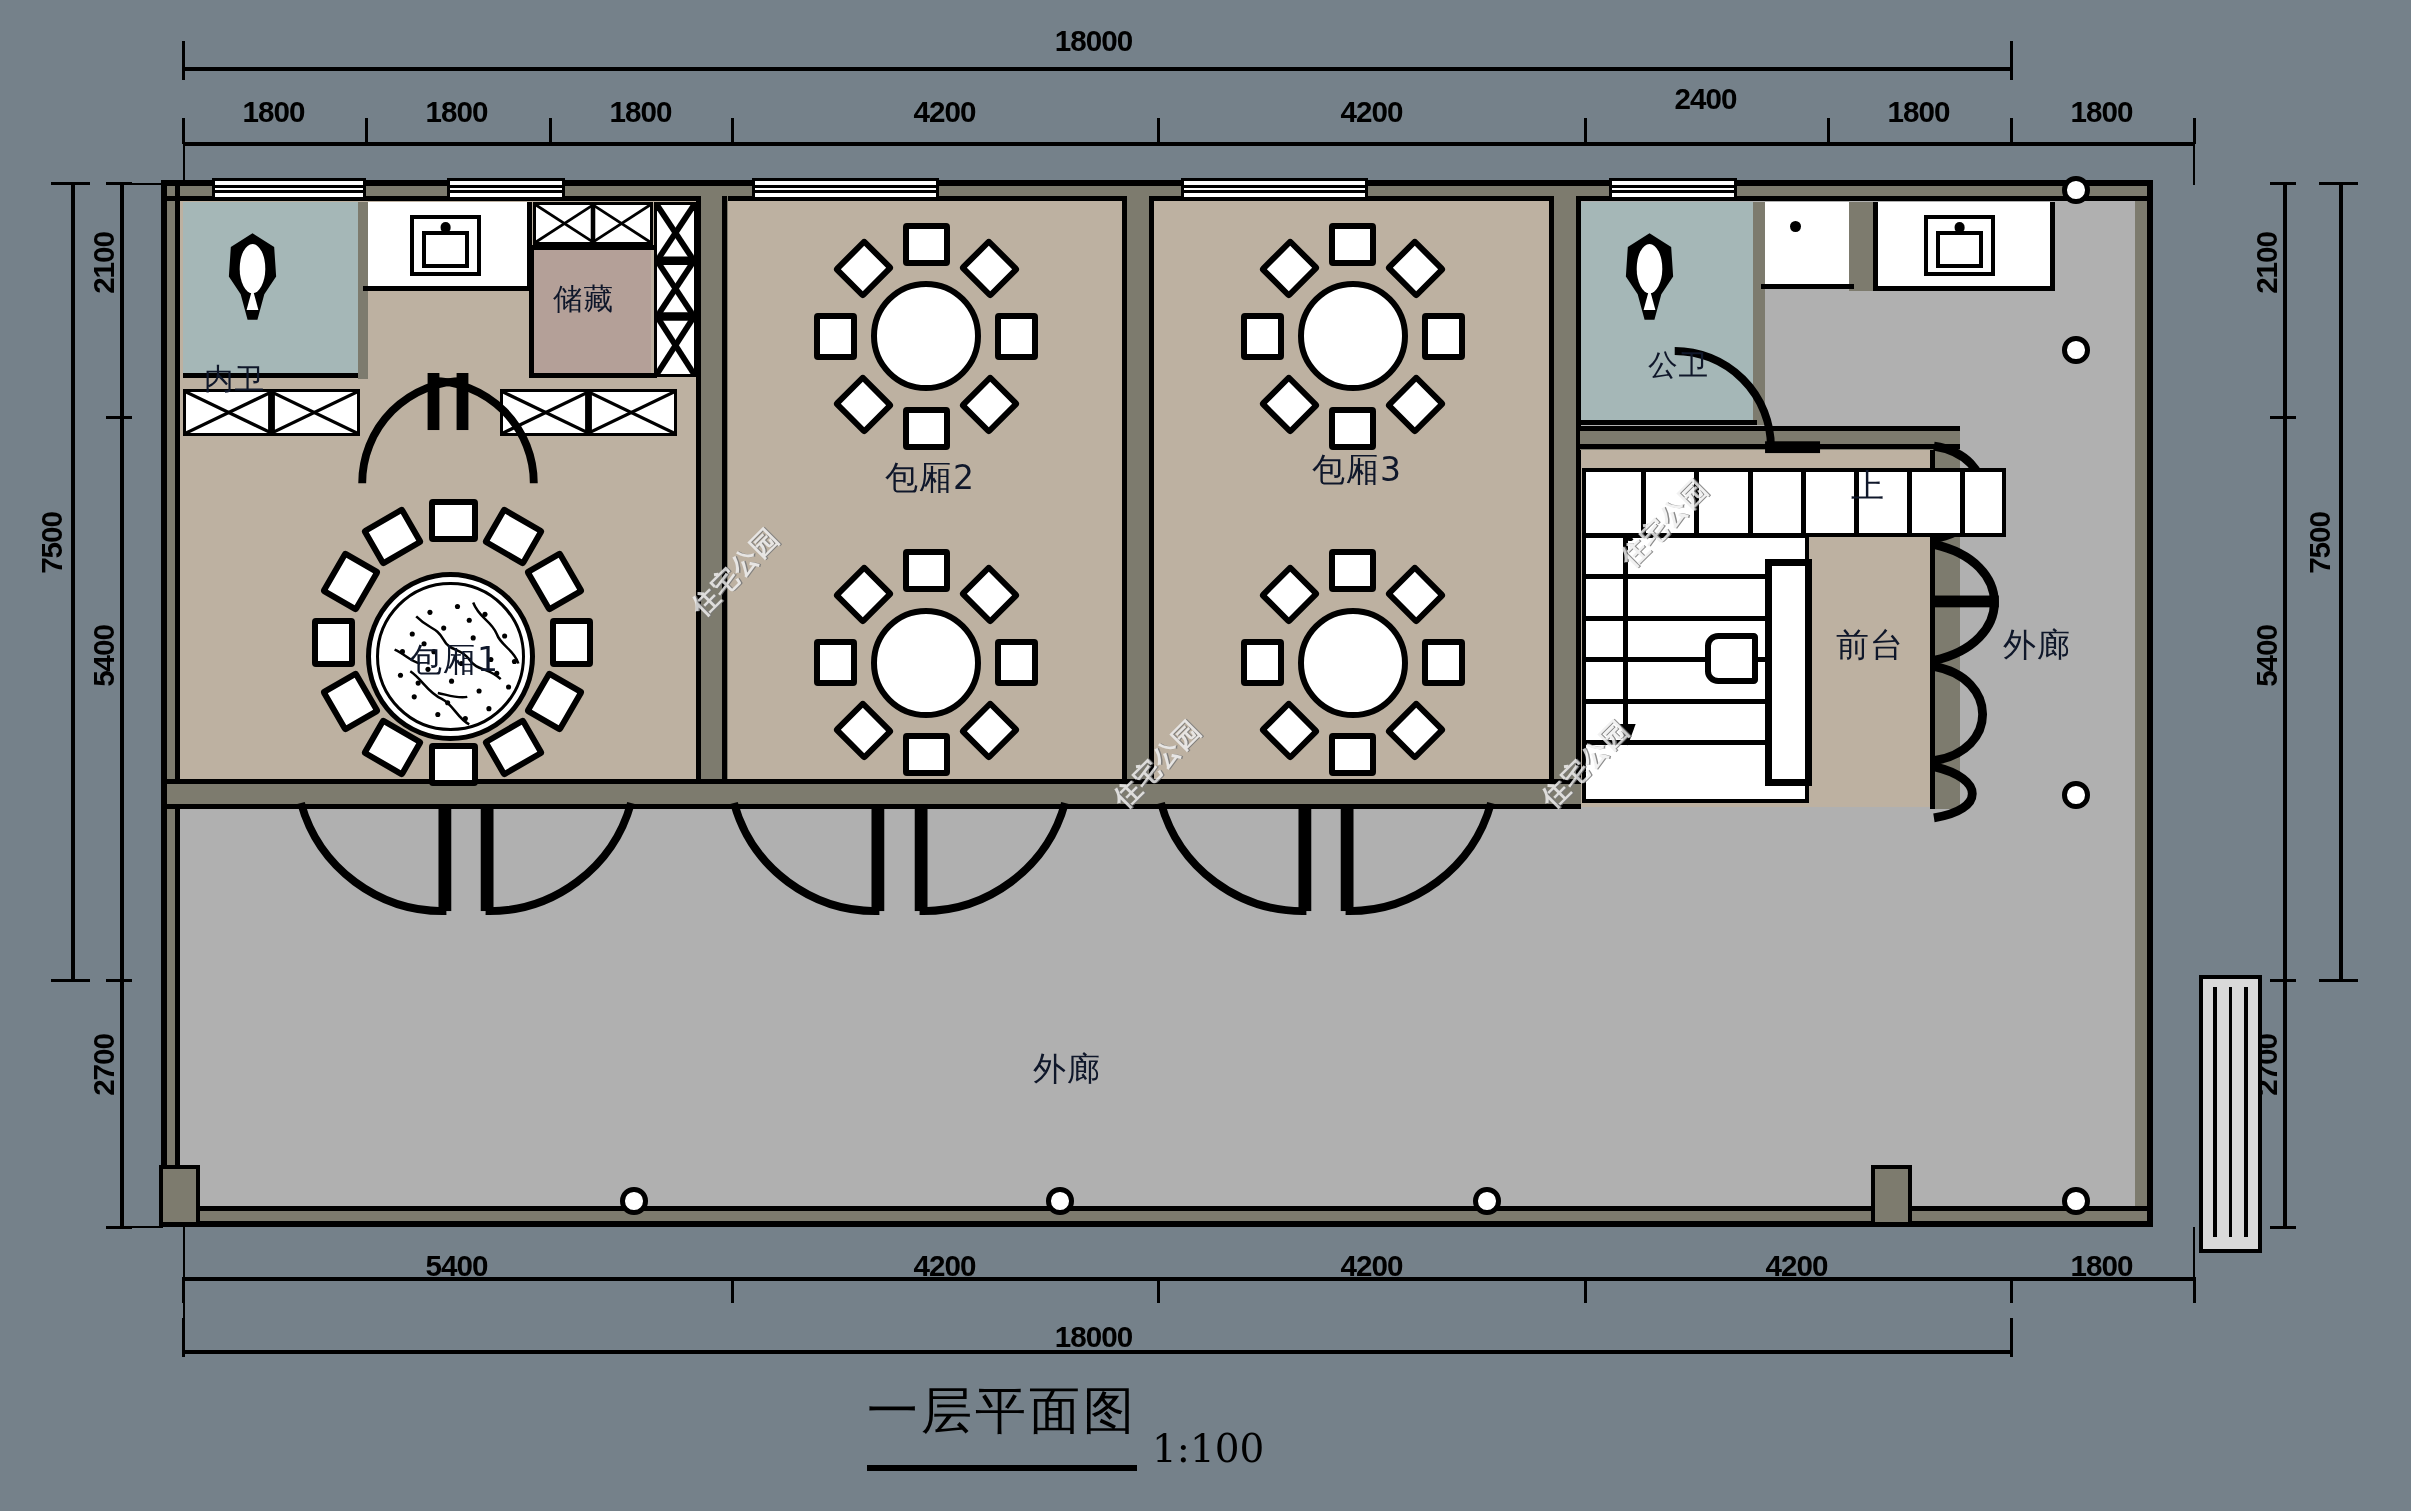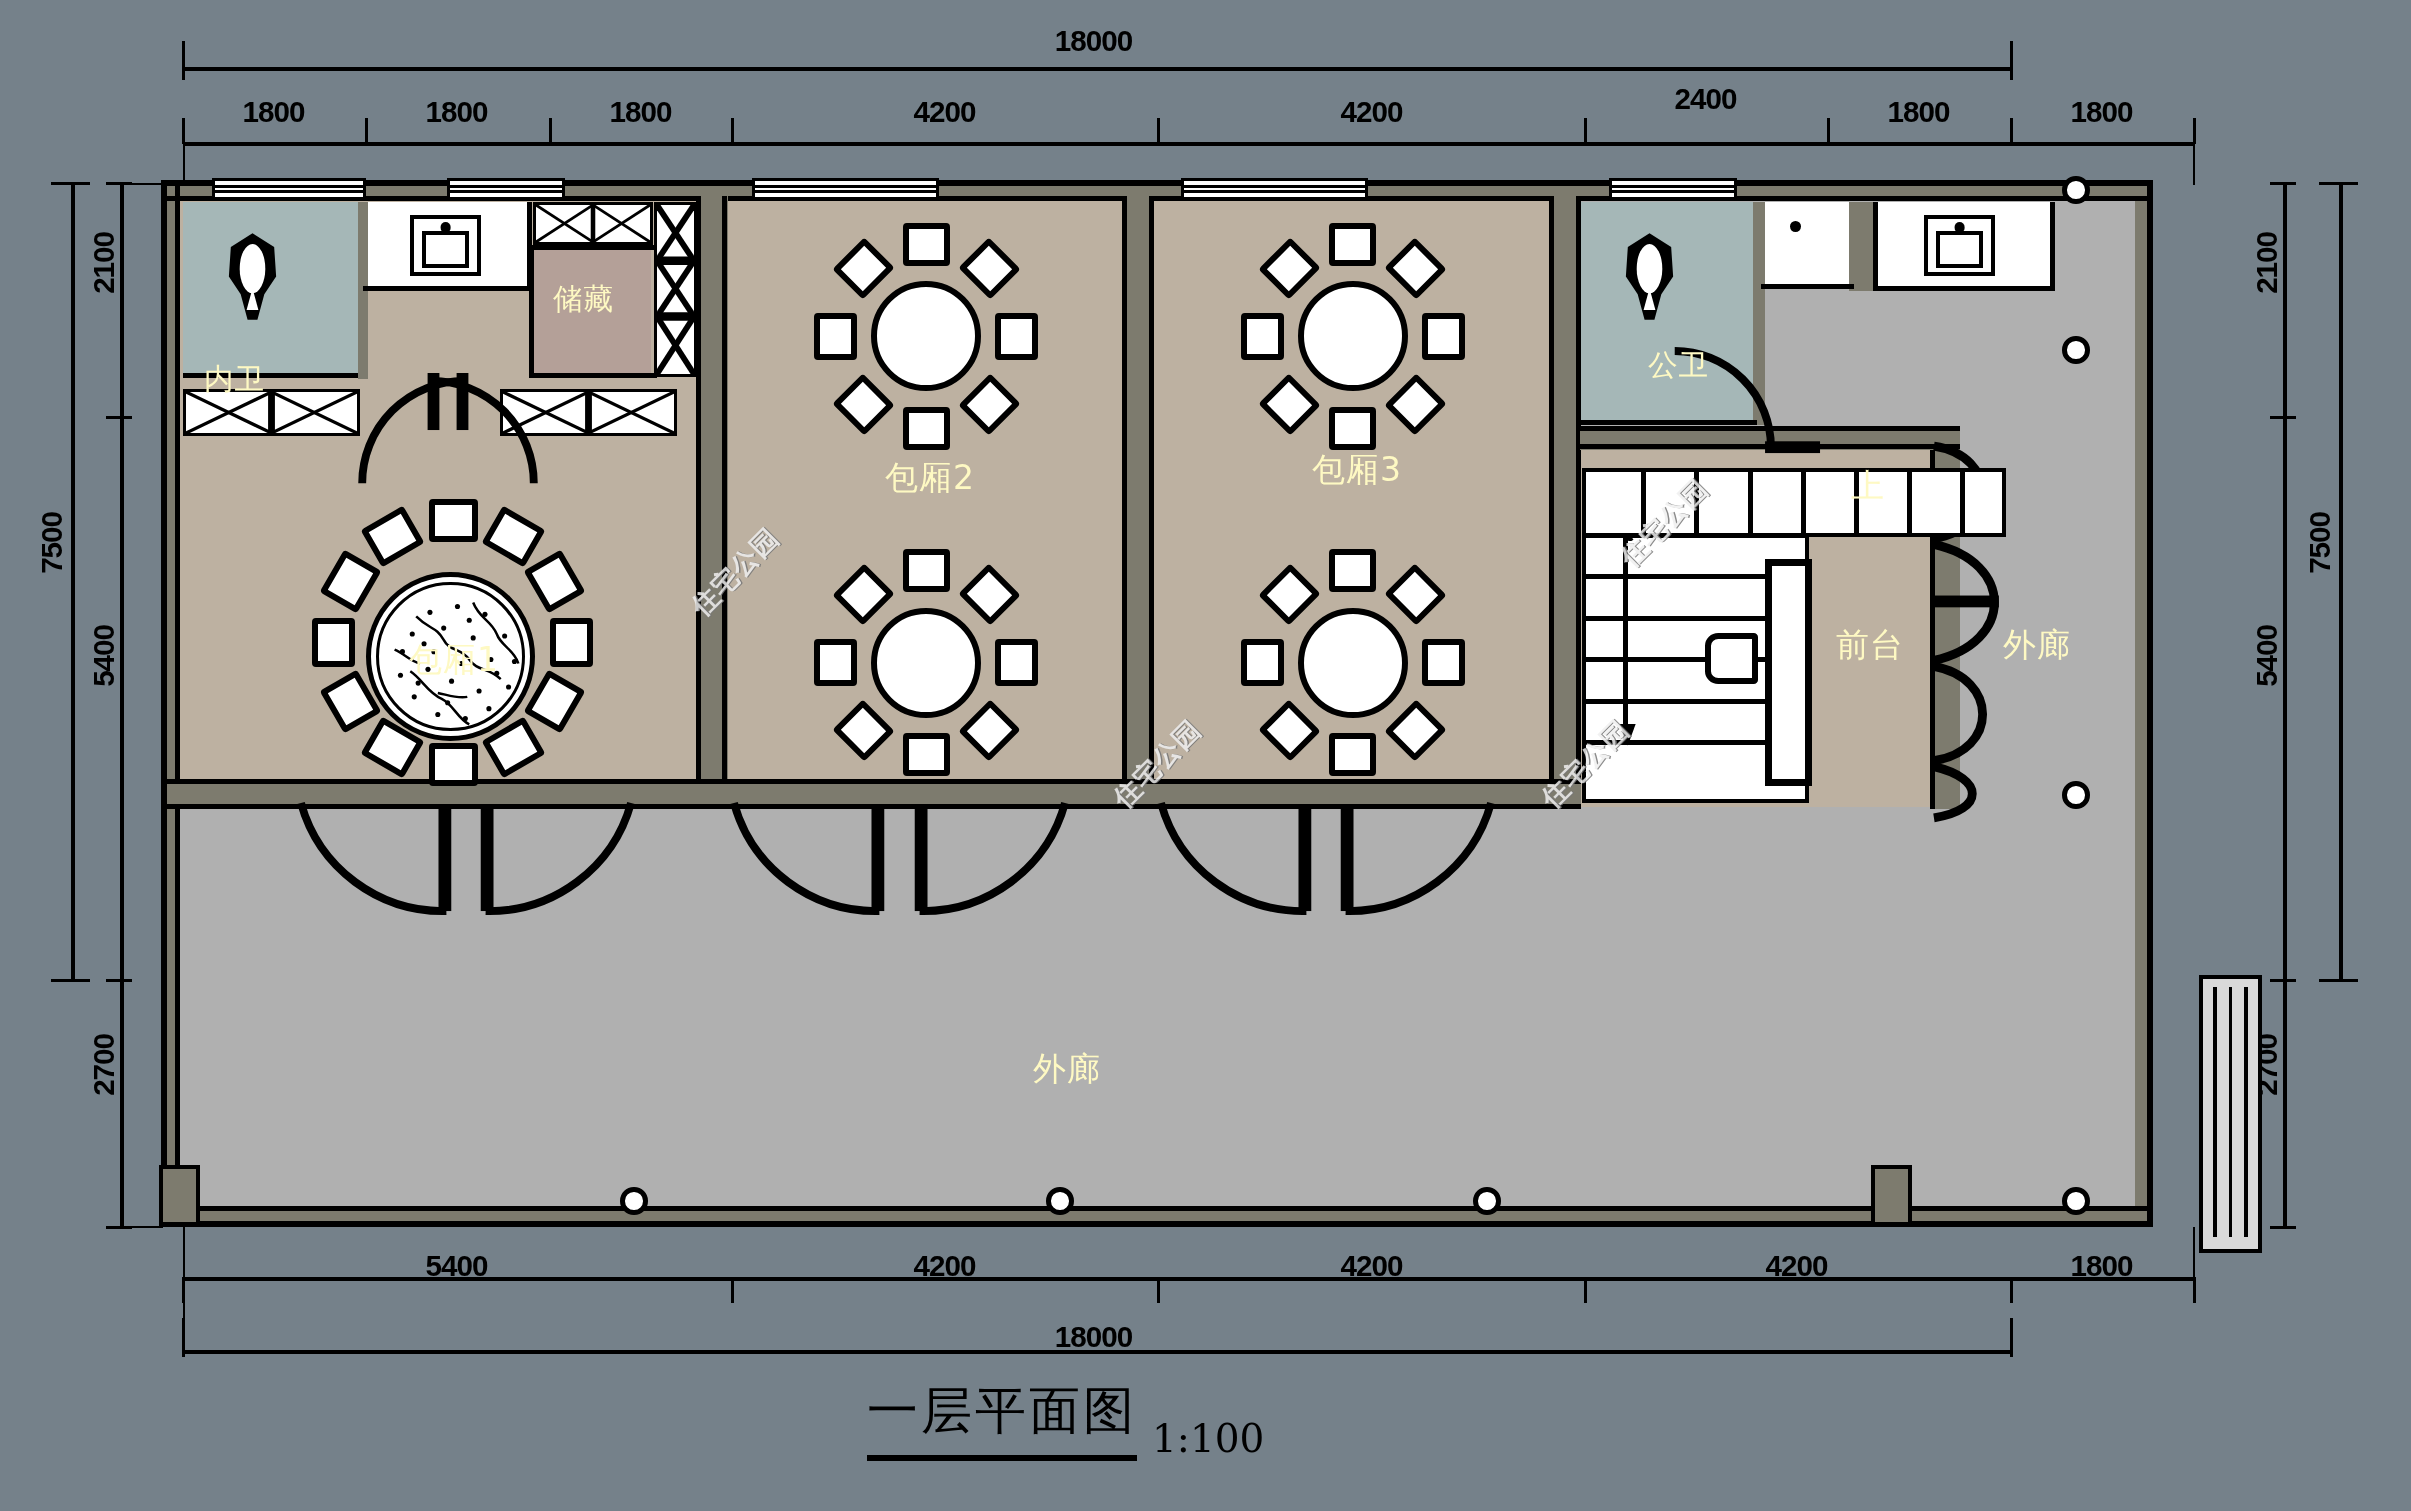--- a/index.html
+++ b/index.html
@@ -41,21 +41,21 @@
   .wallplain{position:absolute;background:#7d7b6e;}
   .blackline{position:absolute;background:#000;}
 
   .floor-corr{position:absolute;background:#b0b0b0;}
   .floor-room{position:absolute;background:#bdb1a1;}
   .floor-bath{position:absolute;background:#a5b7b7;}
   .floor-store{position:absolute;background:#b4a098;}
   .floor-white{position:absolute;background:#fff;}
 
   .roomlabel{
-    position:absolute;color:#fef9c3;font-size:33px;
+    position:absolute;color:#0f172a;font-size:33px;
     font-family:"DejaVu Sans","Liberation Sans",sans-serif;
     white-space:nowrap;letter-spacing:1px;
   }
   .roomlabel.sm{font-size:29.6px;}
 
   
   .window{position:absolute;background:#fff;border:3.9px solid #000;box-sizing:border-box;}
   .window .ln{position:absolute;left:0;right:0;height:3px;background:#000;}
 
   
@@ -101,21 +101,21 @@
     transform:rotate(-45deg);opacity:.85;white-space:nowrap;
     text-shadow:1px 1px 0 #777;
     letter-spacing:1px;
   }
 
   
   #title{position:absolute;left:867px;top:1377px;white-space:nowrap;}
   #title .main{
     font-size:51px;color:#000;letter-spacing:3px;
     font-family:"DejaVu Serif","Liberation Serif",serif;
-    border-bottom:6.9px solid #000;padding-bottom:9px;
+    border-bottom:6.9px solid #000;padding-bottom:19px;
   }
   #title .scale{
     font-size:39px;color:#000;margin-left:15px;
     font-family:"DejaVu Serif","Liberation Serif",serif;
   }
   .titlerow{display:flex;align-items:flex-end;}
 </style>
 </head>
 <body>
 

